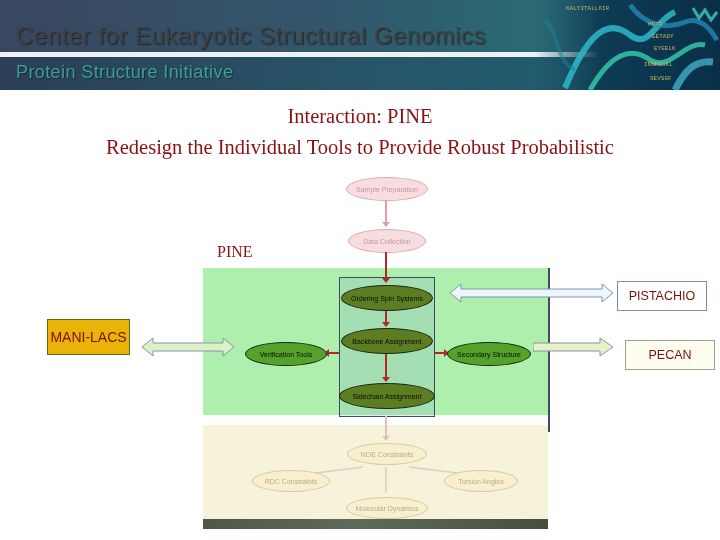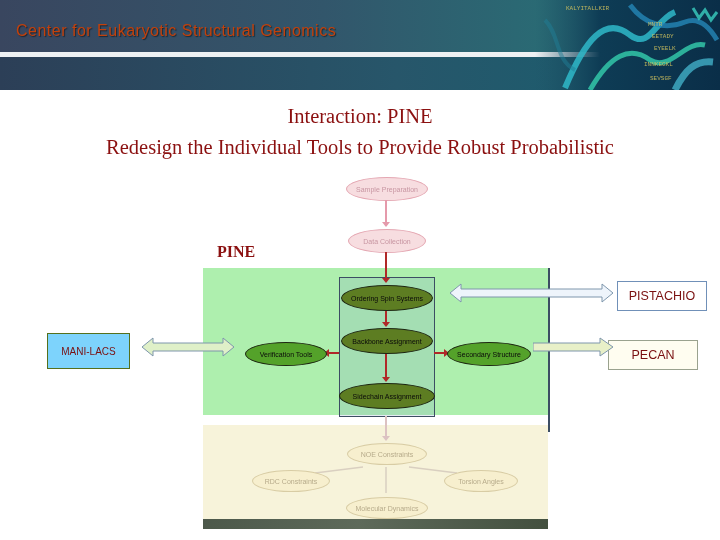--- a/index.html
+++ b/index.html
@@ -9,22 +9,22 @@
   }
   .abs{position:absolute}
 
   
   .header{position:absolute;left:0;top:0;width:720px;height:90px}
   .hband-top{position:absolute;left:0;top:0;width:720px;height:52px;
     background:linear-gradient(90deg,#39465f 0%,#32566b 45%,#2a6a74 75%,#1f6a78 100%)}
   .hstripe{position:absolute;left:0;top:52px;width:720px;height:5px;background:#eef1f3}
   .hband-bot{position:absolute;left:0;top:57px;width:720px;height:33px;
     background:linear-gradient(90deg,#2c3f57 0%,#27566a 55%,#176070 100%)}
-  .org-title{position:absolute;left:16px;top:22px;font-size:16px;letter-spacing:.5px;
-    color:#c2410c;text-shadow:1px 1px 1px rgba(0,0,0,.5)}
+  .org-title{position:absolute;left:16px;top:22px;font-size:24px;letter-spacing:.5px;
+    color:#404040;text-shadow:1px 1px 1px rgba(0,0,0,.5)}
   .program-title{position:absolute;left:16px;top:62px;font-size:18px;letter-spacing:.4px;
     color:#3aa18c;text-shadow:1px 1px 1px rgba(0,0,0,.45)}
   .seqfrag{position:absolute;font-family:"Liberation Mono",monospace;font-size:6px;
     color:#d6c65e;opacity:.85;z-index:3;white-space:nowrap}
 
   
   .slide-title{position:absolute;left:0;top:101px;width:720px;text-align:center;
     font-family:"Liberation Serif",serif;font-size:20.5px;line-height:31px;color:#8b1010}
 
   
@@ -39,28 +39,28 @@
   
   .ellipse{position:absolute;border-radius:50%;display:flex;align-items:center;
     justify-content:center;white-space:nowrap;font-size:7px;z-index:4}
   .ell-dark{background:#5d7d22;border:1px solid #1d2612;color:#0a0a0a}
   .ell-side{background:#54a22a;border:1px solid #1d2612;color:#0a0a0a}
   .ell-pink{background:#f7dde0;border:1px solid #e4a7b2;color:#c896a2}
   .ell-faded{background:#f7efce;border:1px solid #d8cca4;color:#b7ab8b}
 
   
   .pine-label{position:absolute;left:217px;top:243px;font-family:"Liberation Serif",serif;
-    font-weight:bold;font-size:16px;color:#8b1010}
+    font-weight:normal;font-size:16px;color:#8b1010}
   .toolbox{position:absolute;display:flex;align-items:center;justify-content:center;
     font-family:Liberation Sans, sans-serif;color:#7a1010;z-index:5}
-  .box-mani{left:47px;top:333px;width:81px;height:34px;background:#7dd3fc;
-    border:1.5px solid #55701c;font-size:10px}
+  .box-mani{left:47px;top:319px;width:81px;height:34px;background:#eab308;
+    border:1.5px solid #55701c;font-size:14px}
   .box-pistachio{left:617px;top:281px;width:88px;height:28px;background:#ffffff;
     border:1.5px solid #7090b8;font-size:12.5px}
-  .box-pecan{left:608px;top:340px;width:88px;height:28px;background:#fffdf0;
+  .box-pecan{left:625px;top:340px;width:88px;height:28px;background:#fffdf0;
     border:1.5px solid #9aa28e;font-size:12.5px}
 
   
   .arr-v{position:absolute;width:8px;z-index:4}
   .arr-v .shaft{position:absolute;left:3px;top:0;bottom:4px;width:2px;background:var(--c)}
   .arr-v .head{position:absolute;left:0;bottom:0;width:0;height:0;
     border-left:4px solid transparent;border-right:4px solid transparent;
     border-top:5px solid var(--c)}
   .arr-h{position:absolute;height:8px;z-index:4}
   .arr-h .shaft{position:absolute;top:3px;height:2px;background:var(--c)}
@@ -99,20 +99,21 @@
   </svg>
 
   <span class="seqfrag" style="left:566px;top:5px">KALYITALLKIR</span>
   <span class="seqfrag" style="left:648px;top:21px">MNTR</span>
   <span class="seqfrag" style="left:652px;top:33px">EETADY</span>
   <span class="seqfrag" style="left:654px;top:45px">EYEELK</span>
   <span class="seqfrag" style="left:644px;top:61px">INNKEGKL</span>
   <span class="seqfrag" style="left:650px;top:75px">SEVSGF</span>
 
   <div class="org-title">Center for Eukaryotic Structural Genomics</div>
+  <div class="program-title">Protein Structure Initiative</div>
 </div>
 
 <div class="slide-title">
   <div>Interaction: PINE</div>
   <div>Redesign the Individual Tools to Provide Robust Probabilistic</div>
 </div>
 
 <div class="green-region"></div>
 <div class="core-box"></div>
 <div class="faded-region"></div>

